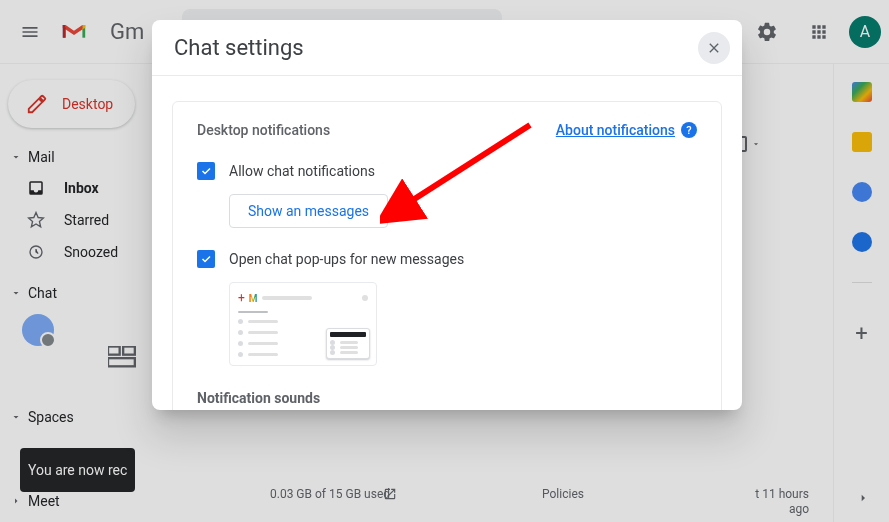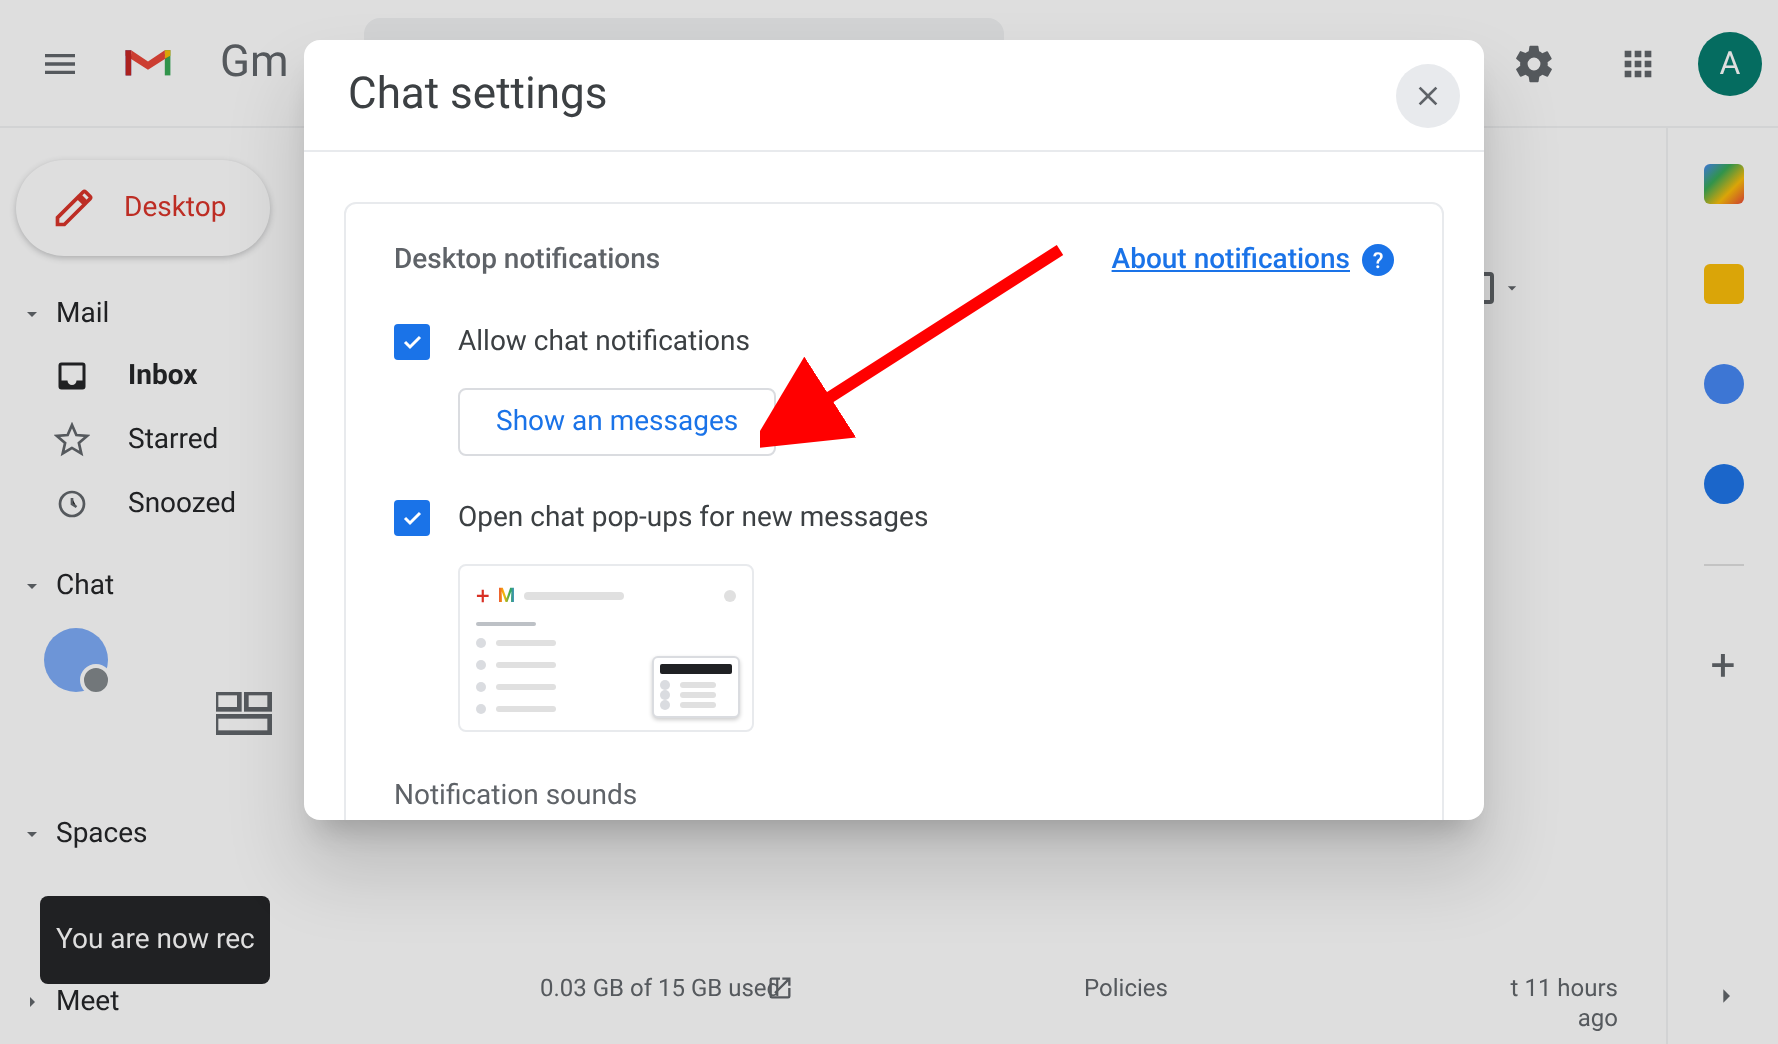--- a/index.html
+++ b/index.html
@@ -66,21 +66,21 @@
 .preview { margin-left:32px; width:148px; height:84px; border:1px solid #e8eaed; border-radius:4px; background:#fff; padding:8px; display:flex; flex-direction:column; gap:6px; margin-bottom:24px; position:relative; }
 .pv-top { display:flex; align-items:center; gap:4px; }
 .pv-plus { color:#d93025; font-size:12px; }
 .pv-m { font-size:10px; font-weight:700; background:linear-gradient(90deg,#ea4335,#fbbc04,#34a853,#4285f4); -webkit-background-clip:text; color:transparent; }
 .pv-bar { height:4px; background:#e0e0e0; border-radius:2px; }
 .pv-line { display:flex; align-items:center; gap:5px; }
 .pv-dot { width:5px; height:5px; border-radius:50%; background:#dadce0; }
 .pv-line .pv-bar { width:30px; height:3px; }
 .pv-popup { position:absolute; right:6px; bottom:6px; width:44px; background:#fff; border:1px solid #dadce0; border-radius:3px; padding:3px; box-shadow:0 1px 2px rgba(0,0,0,.2);}
 .pv-popup-hdr { height:5px; background:#202124; border-radius:1px; margin-bottom:3px; }
-.subhead { font-size:14px; color:#5f6368; margin-bottom:16px; }
+.subhead { font-size:14px; color:#5f6368; margin-bottom:16px;font-weight:bold; }
 .dropdown { height:46px; background:#fef9c3; display:flex; align-items:center; padding:0 14px; font-size:15px; color:#3c4043; border-bottom:1px solid #9aa0a6; cursor:pointer; }
 .dropdown .arr { margin-left:auto; color:#5f6368; }
 
 
 .arrow-anno { position:absolute; z-index:200; left:380px; top:115px; pointer-events:none; }
 
 .gm-M { display:inline-block; }
 </style>
 </head>
 <body>

